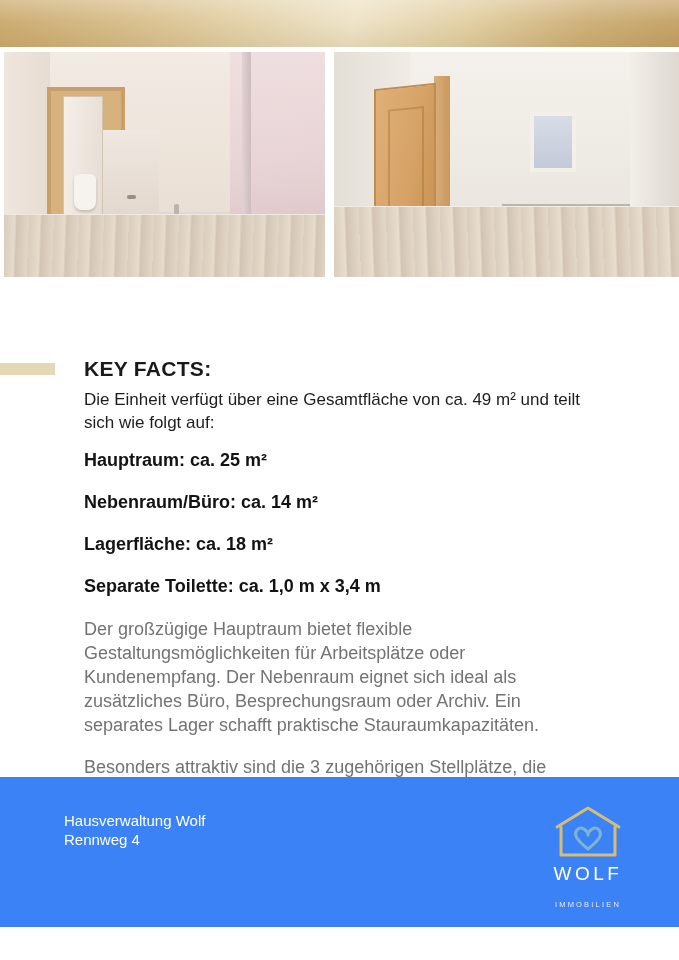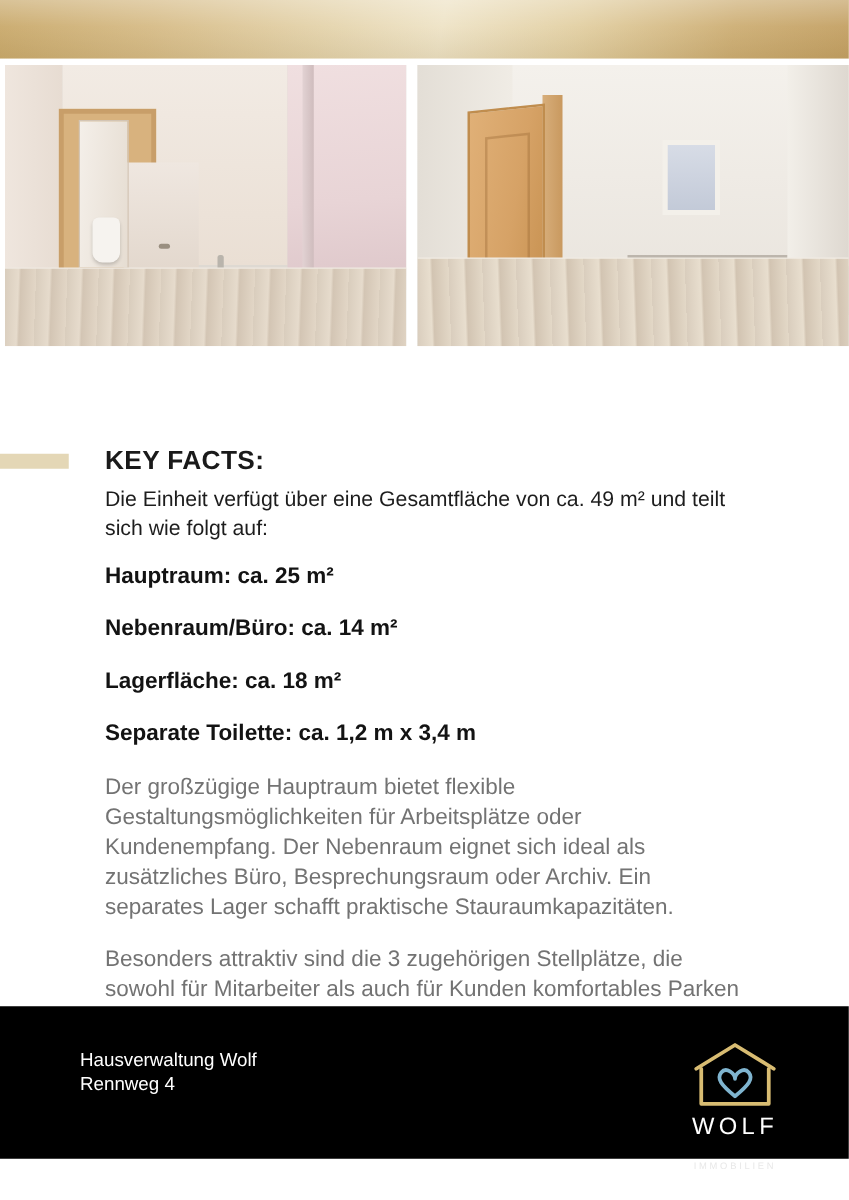--- a/index.html
+++ b/index.html
@@ -217,22 +217,22 @@
     color: #737373;
     margin: 0 0 18px 0;
     width: 516px;
   }
   .para.last { margin-bottom: 0; }
 
   
   .footer {
     position: relative;
     width: 679px;
-    height: 122px;
-    background: #000000;
+    height: 150px;
+    background: #3b82f6;
     color: #ffffff;
     text-decoration: underline;
   }
   .footer-address {
     position: absolute;
     left: 64px;
     top: 34px;
     font-size: 15px;
     line-height: 1.27;
     color: #ffffff;
@@ -318,21 +318,21 @@
   <div class="content">
     <div class="gold-tab"></div>
 
     <div class="textblock">
       <h1 class="key-facts">KEY FACTS:</h1>
       <p class="intro">Die Einheit verfügt über eine Gesamtfläche von ca. 49 m² und teilt sich wie folgt auf:</p>
 
       <p class="fact first">Hauptraum: ca. 25 m²</p>
       <p class="fact">Nebenraum/Büro: ca. 14 m²</p>
       <p class="fact">Lagerfläche: ca. 18 m²</p>
-      <p class="fact">Separate Toilette: ca. 1,2 m x 3,4 m</p>
+      <p class="fact">Separate Toilette: ca. 1,0 m x 3,4 m</p>
 
       <p class="para">Der großzügige Hauptraum bietet flexible Gestaltungsmöglichkeiten für Arbeitsplätze oder Kundenempfang. Der Nebenraum eignet sich ideal als zusätzliches Büro, Besprechungsraum oder Archiv. Ein separates Lager schafft praktische Stauraumkapazitäten.</p>
       <p class="para last">Besonders attraktiv sind die 3 zugehörigen Stellplätze, die sowohl für Mitarbeiter als auch für Kunden komfortables Parken direkt am Objekt ermöglichen.</p>
     </div>
   </div>
 
   <div class="footer">
     <div class="footer-address">
       <div>Hausverwaltung Wolf</div>
       <div>Rennweg 4</div>

